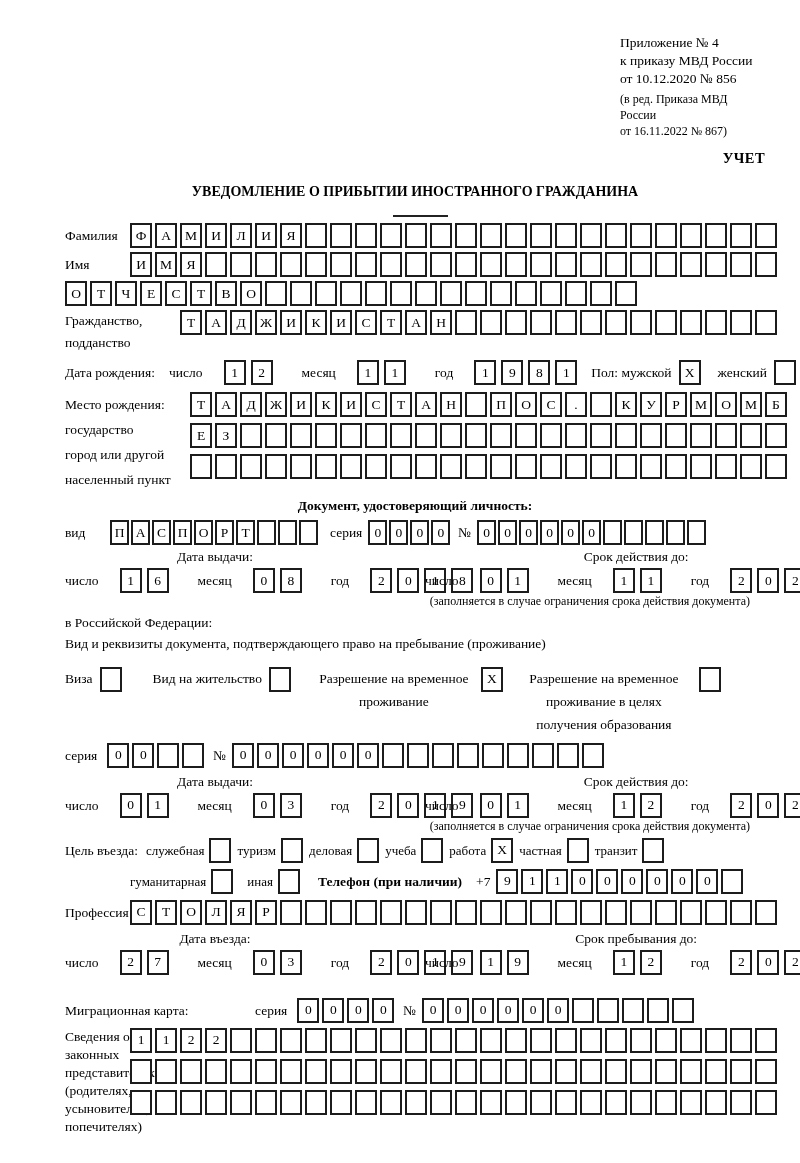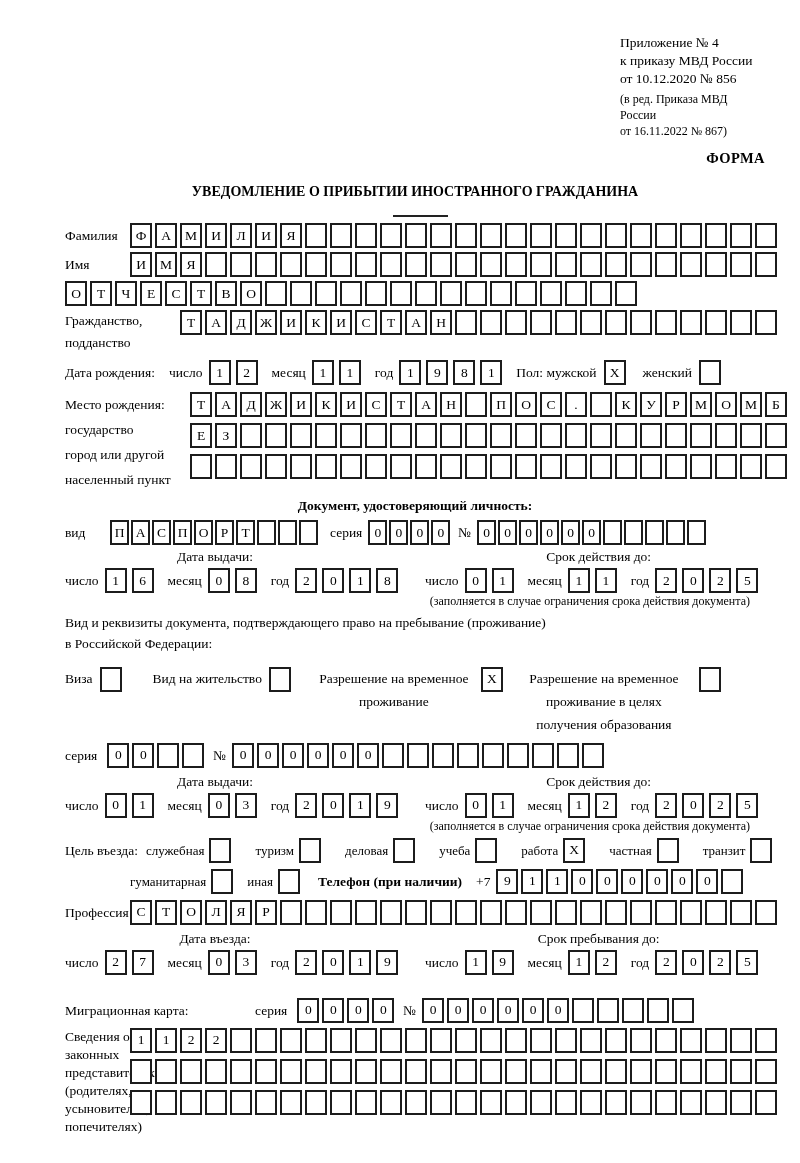--- a/index.html
+++ b/index.html
@@ -31,57 +31,57 @@
   }
   .sm .cell{width:15px;margin-right:2px;}
   .cellrows .cells{margin-bottom:6px;}
   .mloc .ln{line-height:25px;}
   .tight .ln{line-height:18px;}
   
   .it{line-height:25px;flex:none;}
   .gap6{margin-left:6px}.gap10{margin-left:10px}.gap14{margin-left:14px}.gap20{margin-left:20px}.gap28{margin-left:28px}
   .cb{margin-left:7px;}
   
-  .dgroup{display:flex;align-items:center;flex:none;}
+  .dgroup{display:flex;align-items:center;flex:none;gap:15px;}
   .dgroup .dl{margin-right:6px;line-height:25px;}
   .dgroup .cells{margin-right:9px;}
   .dgroup .cells .cell{margin-right:5px;}
   .dates-pair{display:flex;align-items:flex-start;margin-top:2px;font-size:13.5px;}
   .dp-left{width:360px;flex:none;}
   .dp-right{flex:none;}
   .date-title{text-align:center;font-size:13.5px;margin-bottom:3px;}
   .note-right{font-size:12px;text-align:right;padding-right:15px;margin-top:1px;margin-bottom:4px;}
   .plain{font-size:13.5px;line-height:1.55;}
   
   .stay-row{display:flex;align-items:flex-start;margin-top:12px;margin-bottom:7px;font-size:13.5px;}
   .stay-opt{display:flex;align-items:flex-start;flex:none;}
   .stay-opt .olbl{line-height:23px;}
   .stay-opt .c2{width:160px;text-align:center;}
   .stay-opt .c3{width:176px;text-align:center;}
   
   .purpose{display:flex;align-items:center;font-size:13px;margin-bottom:6px;}
-  .pp{display:flex;align-items:center;margin-right:24px;flex:none;}
+  .pp{display:flex;align-items:center;margin-right:6px;flex:none;}
   .pp .plbl{margin-right:5px;line-height:25px;}
   .pp .cell{margin-right:0;}
 </style>
 </head>
 <body>
 
 <div class="page">
 
   <div class="hdr">
     <div>Приложение № 4</div>
     <div>к приказу МВД России</div>
     <div>от 10.12.2020 № 856</div>
     <div class="hdr-small">
       <div>(в ред. Приказа МВД России</div>
       <div>от 16.11.2022 № 867)</div>
     </div>
   </div>
-  <div class="forma">ФОРМА</div>
+  <div class="forma">УЧЕТ</div>
 
   <div class="title">
     <div>УВЕДОМЛЕНИЕ О ПРИБЫТИИ ИНОСТРАННОГО ГРАЖДАНИНА</div>
     <div>
       <span class="blank"></span>
     </div>
   </div>
 
 
   <div class="row">
@@ -405,22 +405,22 @@
             <span class="cell">2</span>
             <span class="cell">0</span>
             <span class="cell">2</span>
             <span class="cell">5</span>
           </span>
       </div>
     </div>
   </div>
   <div class="note-right">(заполняется в случае ограничения срока действия документа)</div>
 
+  <div class="plain">в Российской Федерации:</div>
   <div class="plain">Вид и реквизиты документа, подтверждающего право на пребывание (проживание)</div>
-  <div class="plain">в Российской Федерации:</div>
 
   <div class="stay-row">
     <div class="stay-opt">
       <span class="olbl">Виза</span>
       <span class="cell cb"></span>
     </div>
     <div class="stay-opt gap28">
       <span class="olbl">Вид на жительство</span>
       <span class="cell cb"></span>
     </div>

